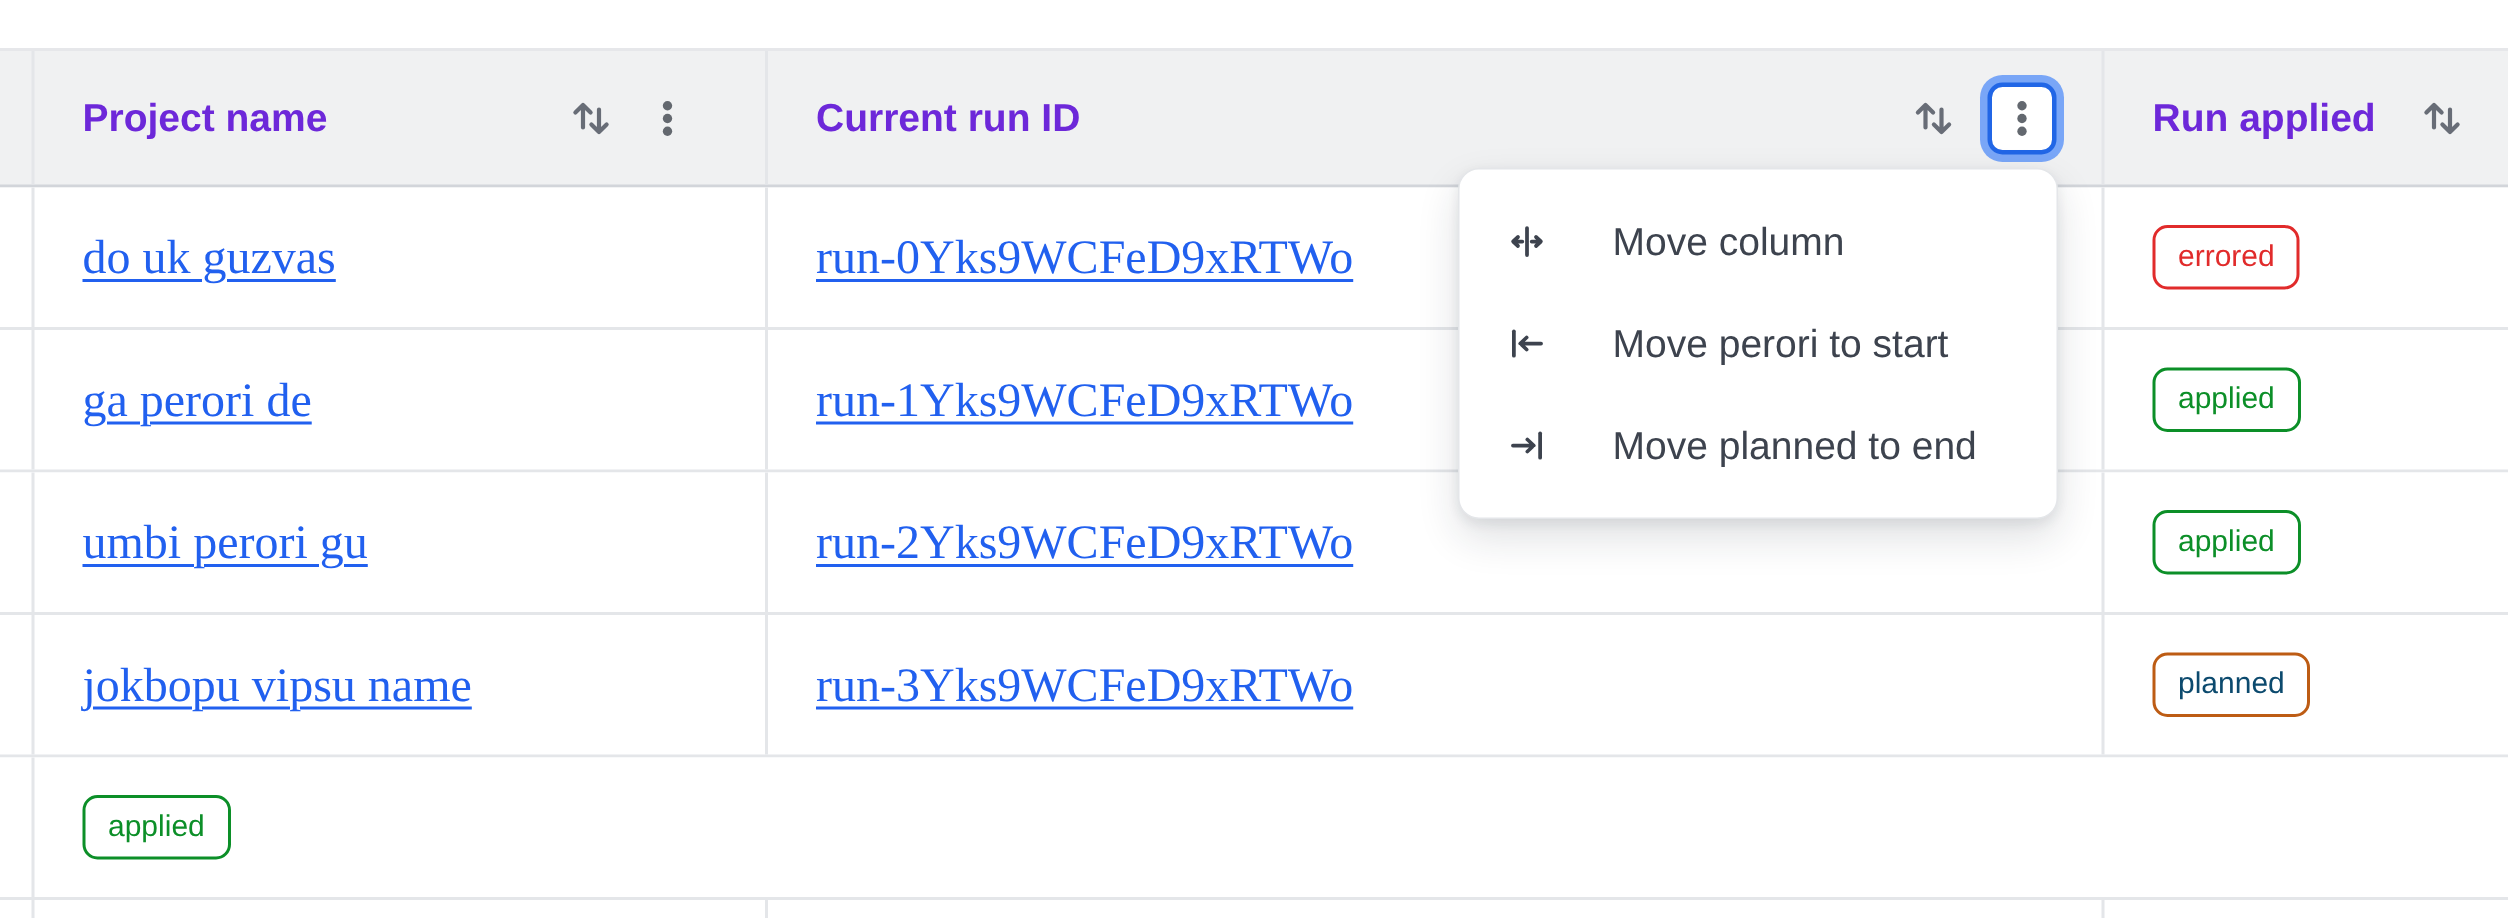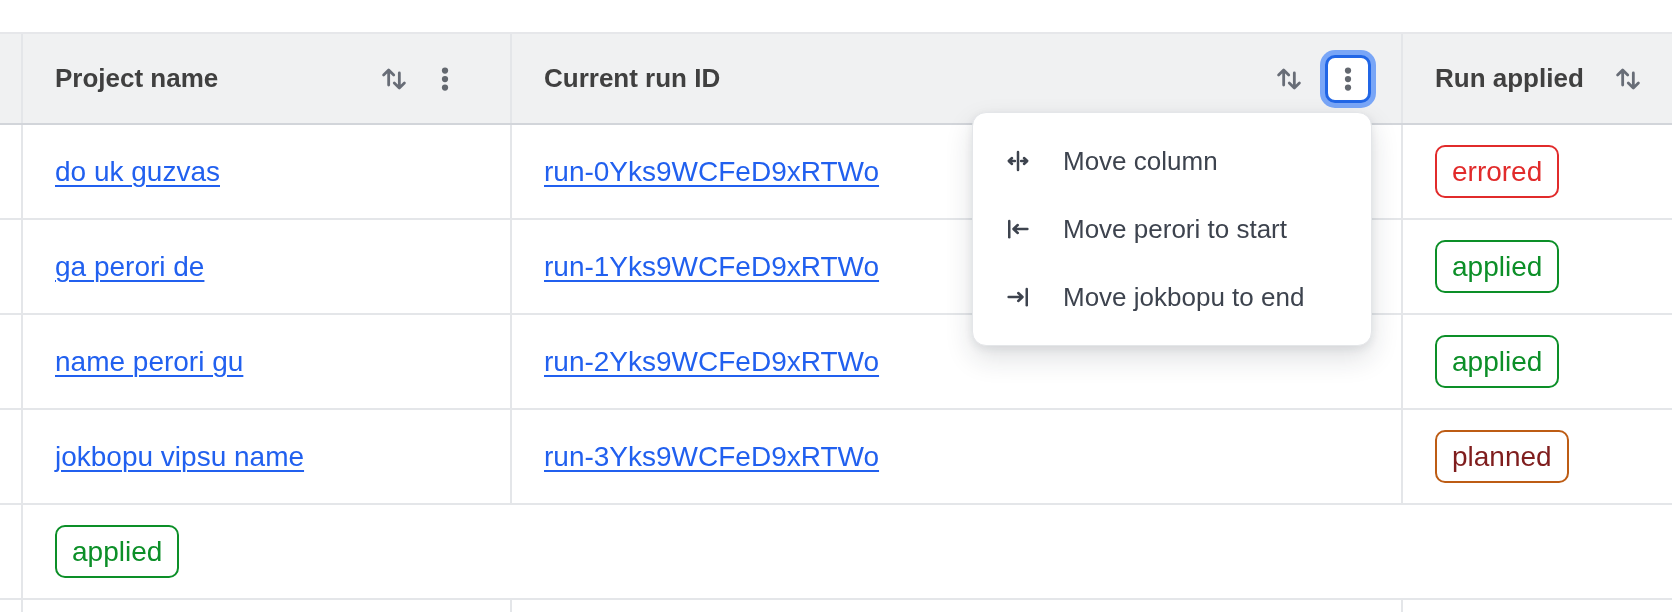--- a/index.html
+++ b/index.html
@@ -17,45 +17,45 @@
   .row{
     display:flex;height:95px;background:#fff;box-sizing:border-box;
     border-bottom:2px solid #e4e6e9;
   }
   .row.partial{height:12px;border-bottom:none;}
   .cell{box-sizing:border-box;display:flex;align-items:center;min-width:0;}
   .sliver{width:23px;border-right:2px solid #e4e6e9;flex:none;}
   .col1{width:489px;border-right:2px solid #e4e6e9;padding:0 50px 0 32px;flex:none;}
   .col2{width:891px;border-right:2px solid #e4e6e9;padding:0 30px 0 32px;flex:none;}
   .col3{width:427px;padding:0 24px 0 32px;flex:none;}
-  .hlabel{font-size:26px;font-weight:700;color:#404040;white-space:nowrap;}
+  .hlabel{font-size:26px;font-weight:700;color:#6d28d9;white-space:nowrap;}
   .hicons{margin-left:auto;display:flex;align-items:center;gap:20px;}
   .icon-btn{background:none;border:none;padding:0;margin:0;display:flex;align-items:center;justify-content:center;cursor:pointer;}
   .kebab-focus{
     width:46px;height:48px;background:#fff;
     border:3px solid var(--focus-border,#2166e6);border-radius:10px;
     box-shadow:0 0 0 5px var(--focus-ring,#79a6f7);
   }
   .ic{display:flex;align-items:center;justify-content:center;}
   .link{
-    color:var(--link,#2160ef);font-size:28px;text-decoration:underline;
-    text-decoration-thickness:2px;text-underline-offset:4px;white-space:nowrap;
+    color:var(--link,#2160ef);font-size:32px;text-decoration:underline;
+    text-decoration-thickness:2px;text-underline-offset:4px;white-space:nowrap;font-family:Liberation Serif, serif;
   }
   .badge{
-    display:inline-block;font-size:28px;line-height:1.25;padding:7px 15px;
+    display:inline-block;font-size:20px;line-height:1.25;padding:7px 15px;
     border:2px solid currentColor;border-radius:10px;background:#fff;white-space:nowrap;
   }
   .menu{
     position:absolute;left:972px;top:112px;width:400px;box-sizing:border-box;
     background:#fff;border:1px solid #e4e6e9;border-radius:14px;
     box-shadow:0 12px 28px rgba(30,35,48,.14),0 3px 8px rgba(30,35,48,.08);
     padding:14px 0;z-index:10;
   }
   .menu-item{
-    display:flex;align-items:center;height:68px;padding:0 30px;gap:30px;
+    display:flex;align-items:center;height:68px;padding:0 30px;gap:42px;
     font-size:26px;color:#3d434e;cursor:pointer;white-space:nowrap;
   }
   svg{display:block;}
 </style>
 </head>
 <body>
 
 <div class="viewport">
   <div class="table">
 
@@ -144,40 +144,40 @@
       <a href="#" class="link">run-1Yks9WCFeD9xRTWo</a>
     </div>
     <div class="cell col3">
       <span class="badge" style="color: rgb(12, 143, 40); border-color: rgb(12, 143, 40);">applied</span>
     </div>
   </div>
 
   <div class="row">
     <div class="cell sliver"></div>
     <div class="cell col1">
-      <a href="#" class="link">name perori gu</a>
+      <a href="#" class="link">umbi perori gu</a>
     </div>
     <div class="cell col2">
       <a href="#" class="link">run-2Yks9WCFeD9xRTWo</a>
     </div>
     <div class="cell col3">
       <span class="badge" style="color: rgb(12, 143, 40); border-color: rgb(12, 143, 40);">applied</span>
     </div>
   </div>
 
   <div class="row">
     <div class="cell sliver"></div>
     <div class="cell col1">
       <a href="#" class="link">jokbopu vipsu name</a>
     </div>
     <div class="cell col2">
       <a href="#" class="link">run-3Yks9WCFeD9xRTWo</a>
     </div>
     <div class="cell col3">
-      <span class="badge" style="color: #7f1d1d; border-color: rgb(189, 92, 20);">planned</span>
+      <span class="badge" style="color: #0c4a6e; border-color: rgb(189, 92, 20);">planned</span>
     </div>
   </div>
 
   <div class="row">
     <div class="cell sliver"></div>
     <div class="cell col3">
       <span class="badge" style="color: rgb(12, 143, 40); border-color: rgb(12, 143, 40);">applied</span>
     </div>
   </div>
 </div>
@@ -212,16 +212,16 @@
     <span>Move perori to start</span>
   </div>
 
   <div class="menu-item">
     <span class="ic">
           <svg width="30" height="30" viewBox="0 0 24 24">
             <path fill="none" stroke="#3d434e" stroke-width="2" stroke-linecap="round" stroke-linejoin="round" d="M19 5.5v13"></path>
             <path fill="none" stroke="#3d434e" stroke-width="2" stroke-linecap="round" stroke-linejoin="round" d="M4.5 12h10.9M12.2 8.8l3.4 3.2l-3.4 3.2"></path>
           </svg>
         </span>
-    <span>Move jokbopu to end</span>
+    <span>Move planned to end</span>
   </div>
 </div>
 </div>
 
 </body></html>

